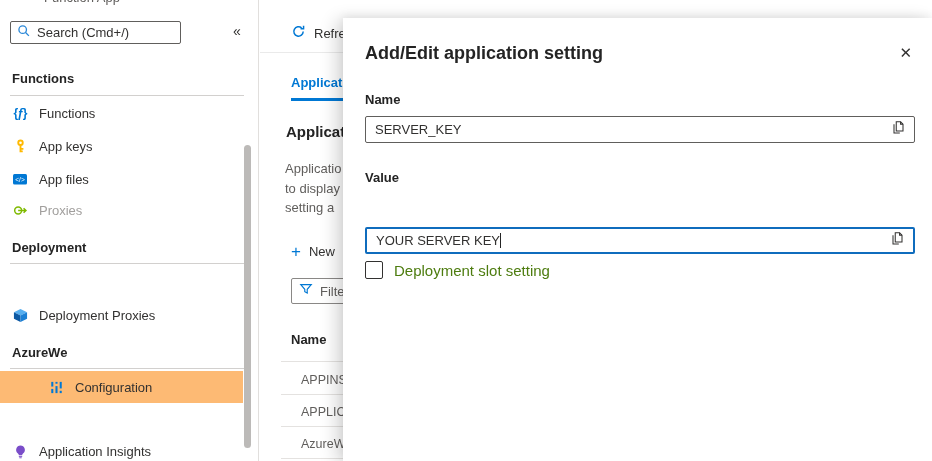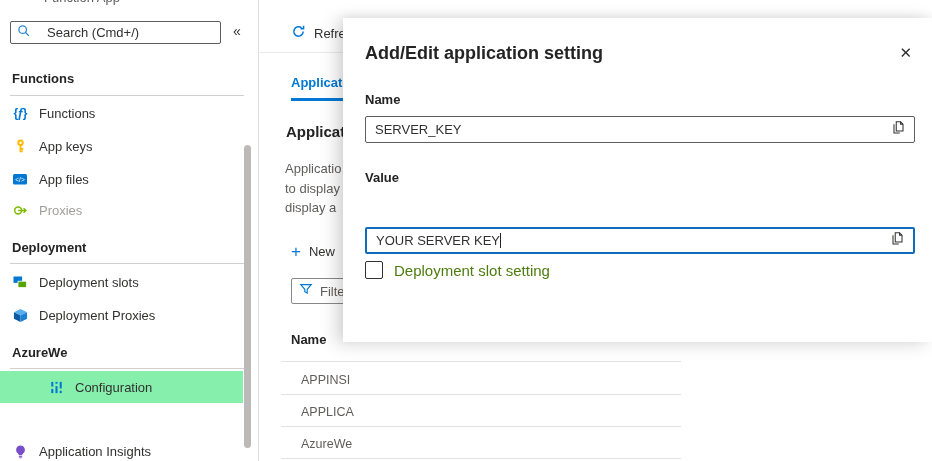--- a/index.html
+++ b/index.html
@@ -4,32 +4,32 @@
 <style>
   * { margin:0; padding:0; box-sizing:border-box; }
   html,body { width:932px; height:461px; background:#fff; overflow:hidden;
               font-family:"Liberation Sans", sans-serif; color:#323130; }
   .screen { position:relative; width:932px; height:461px; background:#fff; overflow:hidden; }
 
   
   .sidebar { position:absolute; left:0; top:0; width:259px; height:461px;
              border-right:1px solid #e1dfdd; background:#fff; overflow:hidden; }
   .app-title-partial { position:absolute; top:-10px; left:44px; font-size:13px; color:#605e5c; }
-  .searchbox { position:absolute; left:10px; top:21px; width:211px; height:23px;
+  .searchbox { position:absolute; left:10px; top:21px; width:171px; height:23px;
                border:1px solid #605e5c; border-radius:2px; display:flex; align-items:center;
-               padding:8px 6px; gap:16px; background:#fff; }
+               padding:8px 6px; gap:6px; background:#fff; }
   .searchbox input { border:none; outline:none; width:100%; font-size:13px;
                      font-family:"Liberation Sans", sans-serif; color:#323130; background:transparent; }
   .searchbox input::placeholder { color:#323130; opacity:1; }
   .collapse { position:absolute; left:233px; top:23px; font-size:14px; color:#323130; cursor:pointer; }
   .sec-title { position:absolute; left:12px; font-size:13px; font-weight:bold; color:#242424; }
   .sec-line { position:absolute; left:10px; width:234px; height:1px; background:#d2d0ce; }
   .nav-item { position:absolute; left:0; width:243px; height:32px; display:flex; align-items:center;
               gap:11px; padding-left:12px; font-size:13px; color:#323130; cursor:pointer; }
-  .nav-item.active { background:#86efac;padding-left:48px; }
+  .nav-item.active { background:#fdba74;padding-left:48px; }
   .nav-item.disabled { color:#a19f9d; }
   .nav-item .icon { width:16px; height:16px; flex:0 0 16px; display:flex; align-items:center; justify-content:center; }
   .braces { color:#0078d4; font-size:12px; font-weight:bold; letter-spacing:-1px; }
   .vscroll { position:absolute; left:244px; top:145px; width:7px; height:303px;
              background:#bcbab8; border-radius:4px; }
 
   
   .middle { position:absolute; left:260px; top:0; width:672px; height:461px; background:#fff; overflow:hidden; }
   .toolbar { position:absolute; left:31px; top:24px; display:flex; align-items:center; gap:8px;
              font-size:13px; color:#323130; cursor:pointer; }
@@ -44,21 +44,21 @@
   .filterbox { position:absolute; left:31px; top:278px; width:130px; height:26px; border:1px solid #8a8886;
                border-radius:2px; display:flex; align-items:center; gap:7px; padding:0 7px; background:#fff; }
   .filterbox input { border:none; outline:none; width:100%; font-size:13px;
                      font-family:"Liberation Sans", sans-serif; color:#605e5c; background:transparent; }
   .filterbox input::placeholder { color:#605e5c; opacity:1; }
   .tbl-header { position:absolute; left:31px; top:332px; font-size:13px; font-weight:bold; color:#242424; }
   .tbl-line { position:absolute; left:21px; width:400px; height:1px; background:#e4e2e0; }
   .tbl-row { position:absolute; left:41px; font-size:12.5px; color:#605e5c; }
 
   
-  .panel { position:absolute; left:343px; top:18px; width:589px; height:324px; background:#fff;
+  .panel { position:absolute; left:343px; top:18px; width:589px; height:443px; background:#fff;
            box-shadow:-7px 2px 16px rgba(0,0,0,0.16), 0 -3px 8px rgba(0,0,0,0.05); z-index:10; }
   .panel-title { position:absolute; left:22px; top:25px; font-size:18px; font-weight:bold; color:#242424; }
   .panel-close { position:absolute; right:20px; top:26px; font-size:15px; color:#323130; cursor:pointer; }
   .fld-label { position:absolute; left:22px; font-size:13px; font-weight:bold; color:#242424; }
   .fld-box { position:absolute; left:22px; width:550px; height:27px; border:1px solid #605e5c;
              border-radius:2px; display:flex; align-items:center; background:#fff; }
   .fld-box.focused { border:2px solid #0f6cbd;margin-top:32px; }
   .fld-text { flex:1; padding-left:9px; font-size:13px; color:#323130; white-space:nowrap; overflow:hidden; }
   .copy-btn { width:32px; height:100%; display:flex; align-items:center; justify-content:center; cursor:pointer; }
   .caret { display:inline-block; width:1px; height:15px; background:#242424; vertical-align:-3px;
@@ -118,29 +118,20 @@
             <rect x="1" y="3" width="14" height="10.5" rx="1.5" fill="#0078d4"></rect>
             <text x="8" y="10.7" font-size="6.5" fill="#fff" text-anchor="middle" font-family="inherit">&lt;/&gt;</text>
           </svg>
       </span>
       <span>App files</span>
     </div>
 
     <div class="sec-title" style="top:240px">Deployment</div>
     <div class="sec-line" style="top:263px"></div>
 
-    <div class="nav-item" style="top:266px">
-      <span class="icon">
-        <svg width="16" height="16" viewBox="0 0 16 16">
-            <rect x="1.5" y="2.5" width="8.6" height="6.4" fill="#0078d4"></rect>
-            <rect x="6" y="7.2" width="8.6" height="6.4" fill="#57a300" stroke="#fff" stroke-width="0.8"></rect>
-          </svg>
-      </span>
-      <span>Deployment slots</span>
-    </div>
     <div class="nav-item" style="top:299px">
       <span class="icon">
         <svg width="15" height="15" viewBox="0 0 16 16">
             <polygon points="8,1 15,4.5 8,8 1,4.5" fill="#55aef0"></polygon>
             <polygon points="1,4.5 8,8 8,15 1,11.5" fill="#0c59a4"></polygon>
             <polygon points="15,4.5 8,8 8,15 15,11.5" fill="#1b7fd4"></polygon>
           </svg>
       </span>
       <span>Deployment Proxies</span>
     </div>
@@ -189,21 +180,21 @@
     </div>
     <div class="toolbar-line"></div>
 
     <div class="tab">Applicatio</div>
     <div class="tab-underline"></div>
 
     <div class="mid-heading">Applicat</div>
     <div class="mid-desc">
       <div>Applicatio</div>
       <div>to display</div>
-      <div>display a</div>
+      <div>setting a</div>
     </div>
 
     <div class="new-btn">
       <span class="plus">+</span>
       <span>New</span>
     </div>
 
     <div class="filterbox">
       <span class="icon">
         <svg width="14" height="14" viewBox="0 0 16 16">

